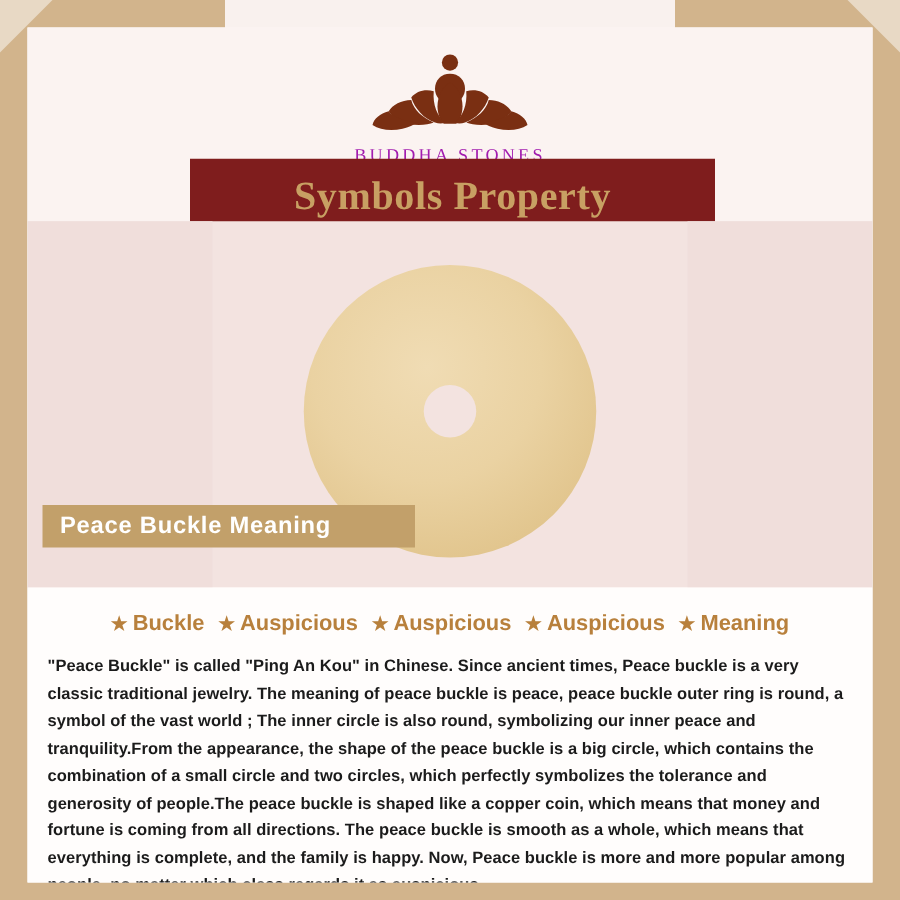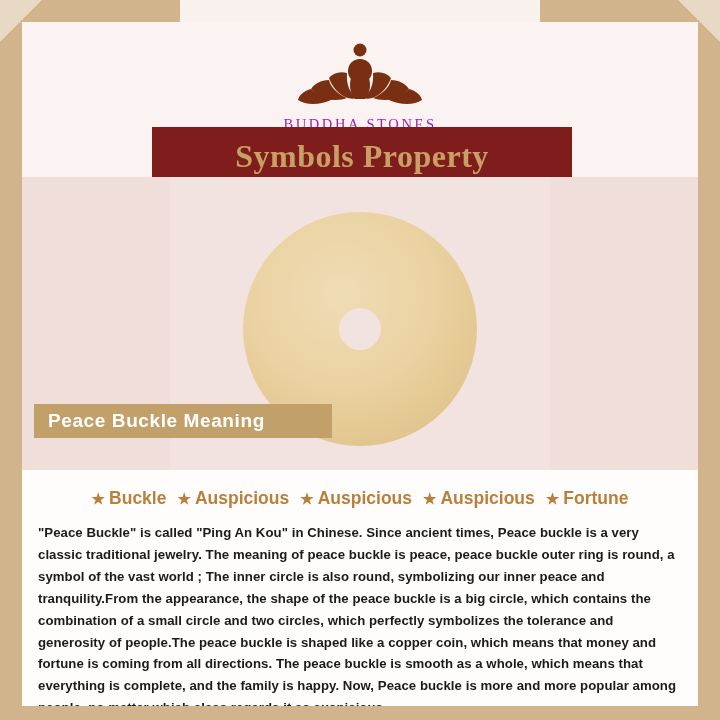--- a/index.html
+++ b/index.html
@@ -288,20 +288,20 @@
         <span class="kw">
           <span class="star">★</span>
           <span>Auspicious</span>
         </span>
         <span class="kw">
           <span class="star">★</span>
           <span>Auspicious</span>
         </span>
         <span class="kw">
           <span class="star">★</span>
-          <span>Fortune</span>
+          <span>Meaning</span>
         </span>
       </div>
       <div class="body-text">"Peace Buckle" is called "Ping An Kou" in Chinese. Since ancient times, Peace buckle is a very classic traditional jewelry. The meaning of peace buckle is peace, peace buckle outer ring is round, a symbol of the vast world ; The inner circle is also round, symbolizing our inner peace and tranquility.From the appearance, the shape of the peace buckle is a big circle, which contains the combination of a small circle and two circles, which perfectly symbolizes the tolerance and generosity of people.The peace buckle is shaped like a copper coin, which means that money and fortune is coming from all directions. The peace buckle is smooth as a whole, which means that everything is complete, and the family is happy. Now, Peace buckle is more and more popular among people, no matter which class regards it as auspicious.</div>
     </div>
 
   </div>
 </div>
 
 </body></html>

